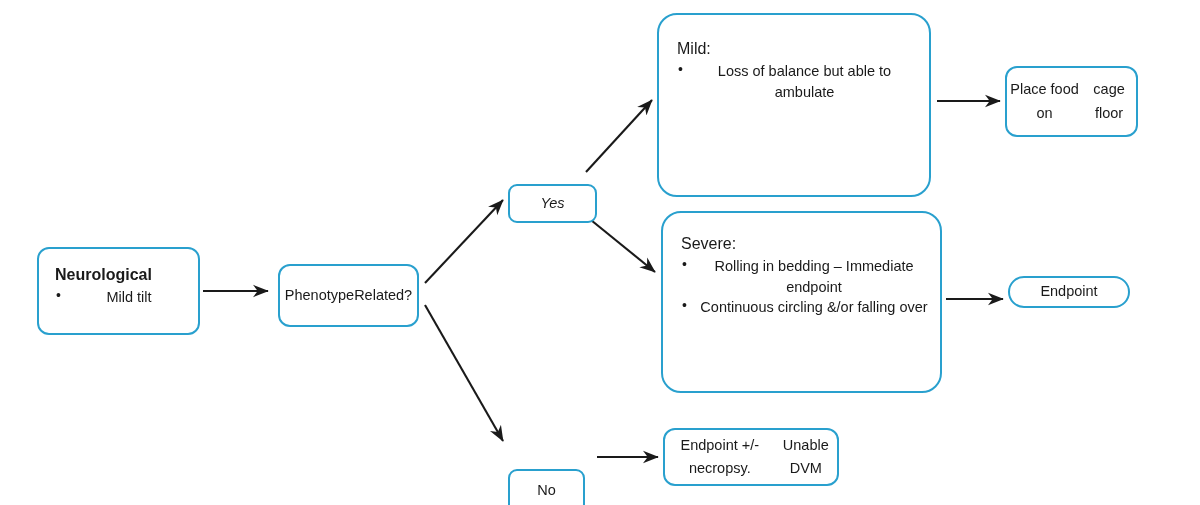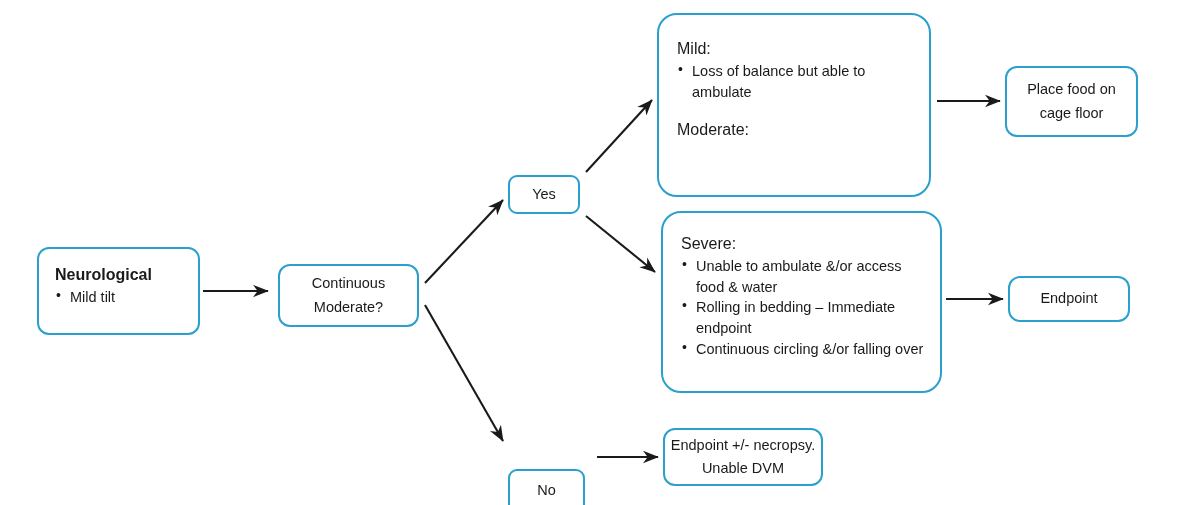--- a/index.html
+++ b/index.html
@@ -19,21 +19,20 @@
     position: absolute;
     box-sizing: border-box;
     background: #ffffff;
     border: 2.5px solid #29A0CE;
     border-radius: 12px;
     color: #1a1a1a;
   }
   .node.pill { border-radius: 9px; }
   .node-center {
     display: flex;
-    flex-direction: column;
     align-items: center;
     justify-content: center;
     text-align: center;
   }
   .node-body {
     padding: 14px 10px 10px 16px;
   }
   .ttl {
     font-size: 16px;
     line-height: 1.45;
@@ -45,20 +44,21 @@
     list-style: none;
     margin: 0;
     padding: 0;
   }
   .bullets li {
     position: relative;
     font-size: 14.5px;
     line-height: 1.42;
     padding-left: 15px;
     margin: 0 0 0 0;
+    text-align: center;
   }
   .bullets li::before {
     content: "\2022";
     position: absolute;
     left: 1px;
     top: -1px;
     font-size: 14px;
   }
   .gap { height: 16px; }
   .ctext {
@@ -101,61 +101,59 @@
   <div class="node" style="left:37px; top:247px; width:163px; height:88px;">
     <div class="node-body">
       <div class="ttl bold">Neurological</div>
       <ul class="bullets">
         <li>Mild tilt</li>
       </ul>
     </div>
   </div>
 
   <div class="node node-center" style="left:278px; top:264px; width:141px; height:63px;">
-    <span class="ctext">Continuous</span>
-    <span class="ctext">Moderate?</span>
+    <span class="ctext">Phenotype</span>
+    <span class="ctext">Related?</span>
   </div>
 
-  <div class="node node-center pill" style="left:508px; top:175px; width:72px; height:39px;">
+  <div class="node node-center pill" style="left:508px; top:184px; width:89px; height:39px;font-style:italic;">
     <span class="ctext">Yes</span>
   </div>
 
   <div class="node node-center pill" style="left:508px; top:430px; width:77px; height:44px;margin-top:39px;">
     <span class="ctext">No</span>
   </div>
 
   <div class="node" style="left:657px; top:13px; width:274px; height:184px; border-radius:20px;">
     <div class="node-body" style="padding:22px 12px 10px 18px;">
       <div class="ttl">Mild:</div>
       <ul class="bullets">
         <li>Loss of balance but able to ambulate</li>
       </ul>
       <div class="gap"></div>
-      <div class="ttl">Moderate:</div>
     </div>
   </div>
 
   <div class="node" style="left:661px; top:211px; width:281px; height:182px; border-radius:20px;">
     <div class="node-body" style="padding:19px 8px 10px 18px;">
       <div class="ttl">Severe:</div>
       <ul class="bullets">
-        <li>Unable to ambulate &amp;/or access food &amp; water</li>
         <li>Rolling in bedding – Immediate endpoint</li>
         <li>Continuous circling &amp;/or falling over</li>
       </ul>
     </div>
   </div>
 
   <div class="node node-center" style="left:1005px; top:66px; width:133px; height:71px;">
     <span class="ctext">Place food on</span>
     <span class="ctext">cage floor</span>
   </div>
 
-  <div class="node node-center" style="left:1008px; top:276px; width:122px; height:46px;">
+  <div class="node node-center" style="left:1008px; top:276px; width:122px; height:32px;border-radius:17px;">
     <span class="ctext">Endpoint</span>
   </div>
 
-  <div class="node node-center" style="left:663px; top:428px; width:160px; height:58px;">
+  <div class="node node-center" style="left:663px; top:428px; width:176px; height:58px;">
     <span class="ctext">Endpoint +/- necropsy.</span>
     <span class="ctext">Unable DVM</span>
   </div>
 
 </div>
 
 </body></html>

